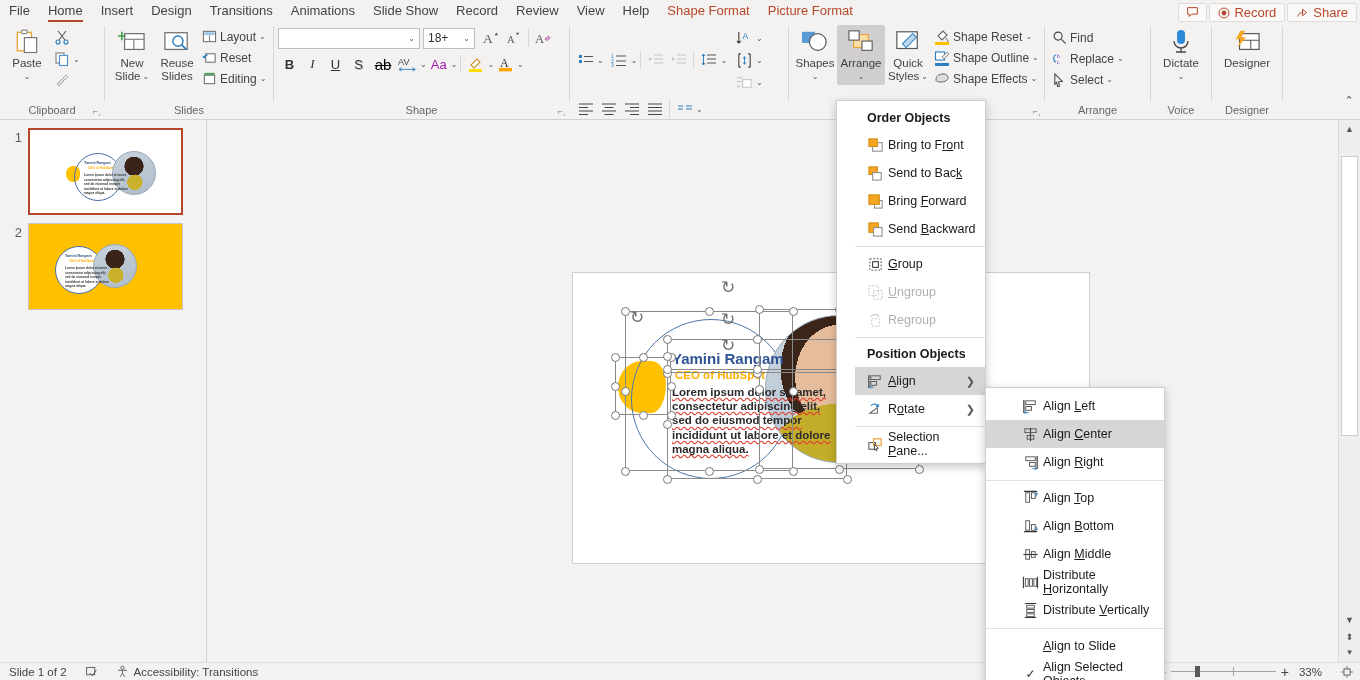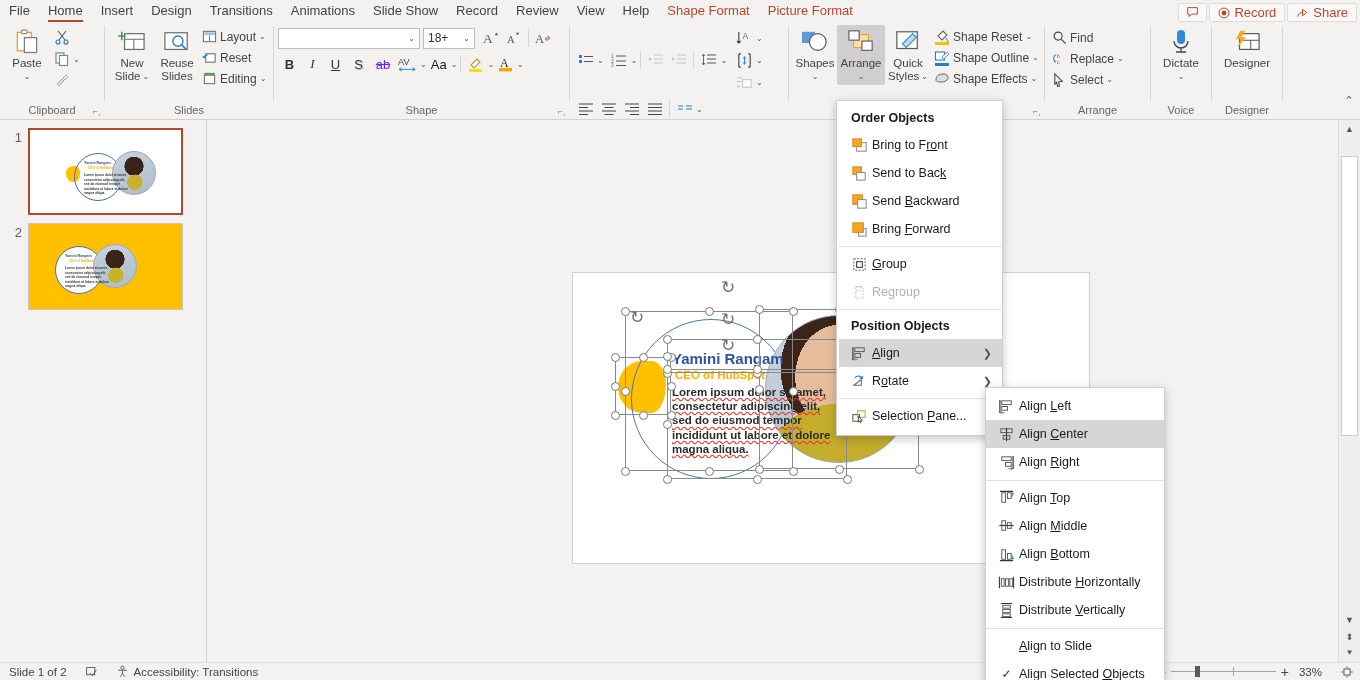--- a/index.html
+++ b/index.html
@@ -160,43 +160,43 @@
     display:flex; align-items:center; font-size:11.5px; color:#444;
     border-top:1px solid #e1dfdd;
   }
   #status .sitem { display:flex; align-items:center; gap:5px; padding:0 9px; white-space:nowrap; }
   #zoomslider { display:flex; align-items:center; gap:6px; }
   .zline { width:105px; height:1px; background:#a6a4a2; position:relative; }
   .zknob { position:absolute; left:24px; top:-5px; width:5px; height:11px; background:#5a5a5a; }
   .ztick { position:absolute; left:62px; top:-4px; width:1px; height:9px; background:#a6a4a2; }
   
   #arrangeMenu {
-    position:absolute; left:836px; top:100px; width:167px;
+    position:absolute; left:836px; top:100px; width:150px;
     background:#fff; border:1px solid #d0cfce;
-    box-shadow:0 3px 9px rgba(0,0,0,.22); z-index:40; padding:4px 0 5px 2px;
+    box-shadow:0 3px 9px rgba(0,0,0,.22); z-index:40; padding:4px 0 5px 18px;
   }
   .mheader {
     font-size:12.5px; font-weight:bold; color:#1a1a1a; padding:6px 0 6px 12px;
   }
   .mitem {
     display:flex; align-items:center; height:28px; padding:0 8px 0 8px;
     font-size:12.5px; color:#1a1a1a; cursor:default; position:relative;
   }
   .mitem.hl { background:#d6d6d6; }
   .mitem.dis { color:#b3b1af; }
   .mitem .mic { width:25px; display:flex; align-items:center; justify-content:center; }
   .mitem .mlbl { flex:1; }
   .mitem .arrow { font-size:11px; color:#555; padding-right:2px; }
   .msep { height:1px; background:#e3e1df; margin:3px 0; }
   #alignMenu {
     position:absolute; left:985px; top:387px; width:180px;
     background:#fff; border:1px solid #d0cfce;
     box-shadow:0 3px 9px rgba(0,0,0,.22); z-index:41; padding:4px 0 5px 0;
   }
-  #alignMenu .mitem { height:28.2px; }
+  #alignMenu .mitem { height:28.2px;padding-left:32px; }
   .ck { width:25px; text-align:center; font-size:12px; color:#333; }
   u { text-decoration:underline;margin-top:24px; }
   svg { display:block; }
 </style>
 </head>
 <body>
 
 <div id="tabbar">
   <div class="tab">File</div>
   <div class="tab active">Home</div>
@@ -379,34 +379,34 @@
         <div class="iconbtn">
             <i style="font-size:13px;color:#333;font-family:'Liberation Serif',serif">I</i>
           </div>
         <div class="iconbtn">
             <span style="font-size:13px;color:#333;text-decoration:underline">U</span>
           </div>
         <div class="iconbtn">
             <span style="font-size:13px;color:#333;text-shadow:1px 1px 0 #bbb">S</span>
           </div>
         <div class="iconbtn" style="width:26px">
-            <span style="font-size:13px;color:#6d28d9;text-decoration:line-through">ab</span>
+            <span style="font-size:15px;color:#000000;text-decoration:line-through">ab</span>
           </div>
         <div class="row">
           <div class="iconbtn" style="width:24px">
             <svg width="22" height="18" viewBox="0 0 24 20">
               <text x="1" y="11" font-size="10" fill="#444" font-family="Liberation Sans, sans-serif">AV</text>
               <path d="M2 16h18M2 16l3-2M2 16l3 2M20 16l-3-2M20 16l-3 2" stroke="#2a7fc0" stroke-width="1" fill="none"></path>
             </svg>
           </div>
           <span class="chev">⌄</span>
         </div>
         <div class="row">
           <div class="iconbtn" style="width:24px">
-              <span style="font-size:13px;color:#0f172a">Aa</span>
+              <span style="font-size:13px;color:#a21caf">Aa</span>
             </div>
           <span class="chev">⌄</span>
         </div>
         <div class="vsep"></div>
         <div class="row">
           <div class="iconbtn">
             <svg width="18" height="18" viewBox="0 0 18 18">
               <path d="M4 10l6-6 3 3-6 6z" fill="#fff" stroke="#c8932b" stroke-width="1.1"></path>
               <rect x="2" y="14" width="13" height="3" fill="#ffdf00"></rect>
             </svg>
@@ -848,46 +848,55 @@
       <svg width="17" height="17" viewBox="0 0 18 18">
           <rect x="2" y="2" width="9" height="8" fill="#f5a623" stroke="#d18b10" stroke-width="1.1"></rect>
           <rect x="6" y="8" width="9" height="8" fill="#fff" stroke="#8a8a8a" stroke-width="1.1"></rect>
         </svg>
     </span>
     <span class="mlbl">Send to Bac<u>k</u></span>
   </div>
   <div class="mitem">
     <span class="mic">
       <svg width="17" height="17" viewBox="0 0 18 18">
+          <rect x="8" y="8" width="8" height="8" fill="#fff" stroke="#8a8a8a" stroke-width="1.1"></rect>
+          <rect x="2" y="2" width="11" height="10" fill="#f5a623" stroke="#d18b10" stroke-width="1.1"></rect>
+        </svg>
+    </span>
+    <span class="mlbl">Bring <u>F</u>orward</span>
+  </div>
+  <div class="mitem">
+    <span class="mic">
+      <svg width="17" height="17" viewBox="0 0 18 18">
           <rect x="2" y="2" width="10" height="10" fill="#f5a623" stroke="#d18b10" stroke-width="1.1"></rect>
           <rect x="7" y="7" width="9" height="9" fill="#fff" stroke="#8a8a8a" stroke-width="1.1"></rect>
         </svg>
     </span>
     <span class="mlbl">Send <u>B</u>ackward</span>
   </div>
-  <div class="mitem">
-    <span class="mic">
-      <svg width="17" height="17" viewBox="0 0 18 18">
-          <rect x="8" y="8" width="8" height="8" fill="#fff" stroke="#8a8a8a" stroke-width="1.1"></rect>
-          <rect x="2" y="2" width="11" height="10" fill="#f5a623" stroke="#d18b10" stroke-width="1.1"></rect>
-        </svg>
-    </span>
-    <span class="mlbl">Bring <u>F</u>orward</span>
-  </div>
 
   <div class="msep"></div>
 
   <div class="mitem">
     <span class="mic">
       <svg width="17" height="17" viewBox="0 0 18 18">
           <rect x="3" y="3" width="12" height="12" fill="none" stroke="#555" stroke-width="1" stroke-dasharray="2 1.6"></rect>
           <rect x="6" y="6" width="6" height="6" fill="none" stroke="#333" stroke-width="1.1"></rect>
         </svg>
     </span>
     <span class="mlbl"><u>G</u>roup</span>
+  </div>
+  <div class="mitem dis">
+    <span class="mic">
+      <svg width="17" height="17" viewBox="0 0 18 18">
+          <rect x="2" y="2" width="10" height="10" fill="none" stroke="#c2c1bf" stroke-width="1" stroke-dasharray="2 1.6"></rect>
+          <rect x="7" y="7" width="9" height="9" fill="none" stroke="#c2c1bf" stroke-width="1" stroke-dasharray="2 1.6"></rect>
+        </svg>
+    </span>
+    <span class="mlbl"><u>U</u>ngroup</span>
   </div>
   <div class="mitem dis">
     <span class="mic">
       <svg width="17" height="17" viewBox="0 0 18 18">
           <path d="M4 5c2-3 7-3 9 0" fill="none" stroke="#c2c1bf" stroke-width="1.1"></path>
           <rect x="5" y="7" width="8" height="8" fill="none" stroke="#c2c1bf" stroke-width="1" stroke-dasharray="2 1.6"></rect>
         </svg>
     </span>
     <span class="mlbl">Re<u>g</u>roup</span>
   </div>
@@ -971,41 +980,41 @@
           <rect x="4" y="4" width="4" height="10" fill="none" stroke="#555" stroke-width="1"></rect>
           <rect x="10" y="4" width="4" height="6" fill="none" stroke="#555" stroke-width="1"></rect>
           <path d="M15.5 8V4M14 5.5L15.5 4 17 5.5" stroke="#2a7fc0" stroke-width="1" fill="none"></path>
         </svg>
     </span>
     <span class="mlbl">Align <u>T</u>op</span>
   </div>
   <div class="mitem">
     <span class="mic">
       <svg width="17" height="17" viewBox="0 0 18 18">
-          <path d="M1.5 9h15" stroke="#333" stroke-width="1.2"></path>
-          <rect x="4" y="4" width="4" height="10" fill="none" stroke="#555" stroke-width="1"></rect>
-          <rect x="10" y="6" width="4" height="6" fill="none" stroke="#555" stroke-width="1"></rect>
-        </svg>
-    </span>
-    <span class="mlbl">Align <u>M</u>iddle</span>
-  </div>
-  <div class="mitem">
-    <span class="mic">
-      <svg width="17" height="17" viewBox="0 0 18 18">
           <path d="M2 15.5h14" stroke="#333" stroke-width="1.3"></path>
           <rect x="4" y="4" width="4" height="10" fill="none" stroke="#555" stroke-width="1"></rect>
           <rect x="10" y="8" width="4" height="6" fill="none" stroke="#555" stroke-width="1"></rect>
           <path d="M15.5 10v4M14 12.5l1.5 1.5 1.5-1.5" stroke="#2a7fc0" stroke-width="1" fill="none"></path>
         </svg>
     </span>
     <span class="mlbl">Align <u>B</u>ottom</span>
   </div>
   <div class="mitem">
     <span class="mic">
       <svg width="17" height="17" viewBox="0 0 18 18">
+          <path d="M1.5 9h15" stroke="#333" stroke-width="1.2"></path>
+          <rect x="4" y="4" width="4" height="10" fill="none" stroke="#555" stroke-width="1"></rect>
+          <rect x="10" y="6" width="4" height="6" fill="none" stroke="#555" stroke-width="1"></rect>
+        </svg>
+    </span>
+    <span class="mlbl">Align <u>M</u>iddle</span>
+  </div>
+  <div class="mitem">
+    <span class="mic">
+      <svg width="17" height="17" viewBox="0 0 18 18">
           <path d="M1.5 3v12M16.5 3v12" stroke="#333" stroke-width="1.1"></path>
           <rect x="3.5" y="5" width="3" height="8" fill="none" stroke="#555" stroke-width="1"></rect>
           <rect x="8" y="5" width="3" height="8" fill="none" stroke="#555" stroke-width="1"></rect>
           <rect x="12.5" y="5" width="3" height="8" fill="none" stroke="#555" stroke-width="1"></rect>
         </svg>
     </span>
     <span class="mlbl">Distribute <u>H</u>orizontally</span>
   </div>
   <div class="mitem">
     <span class="mic">

